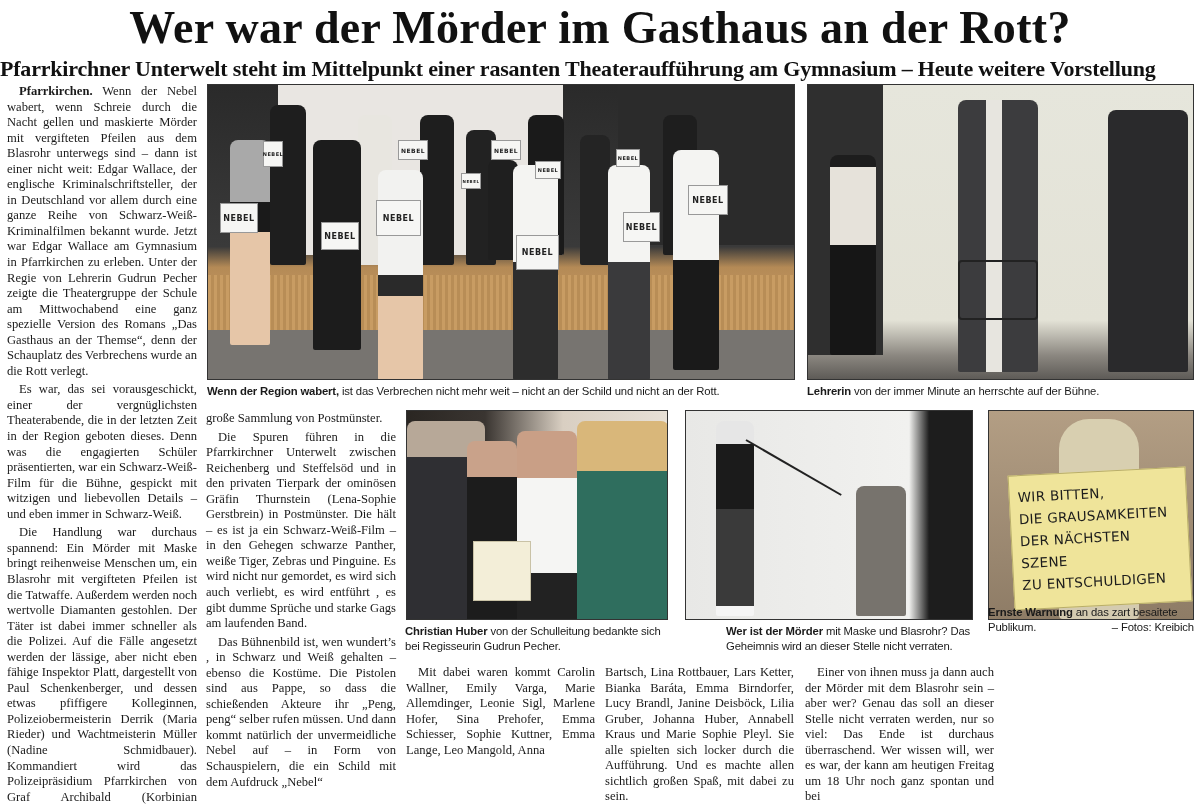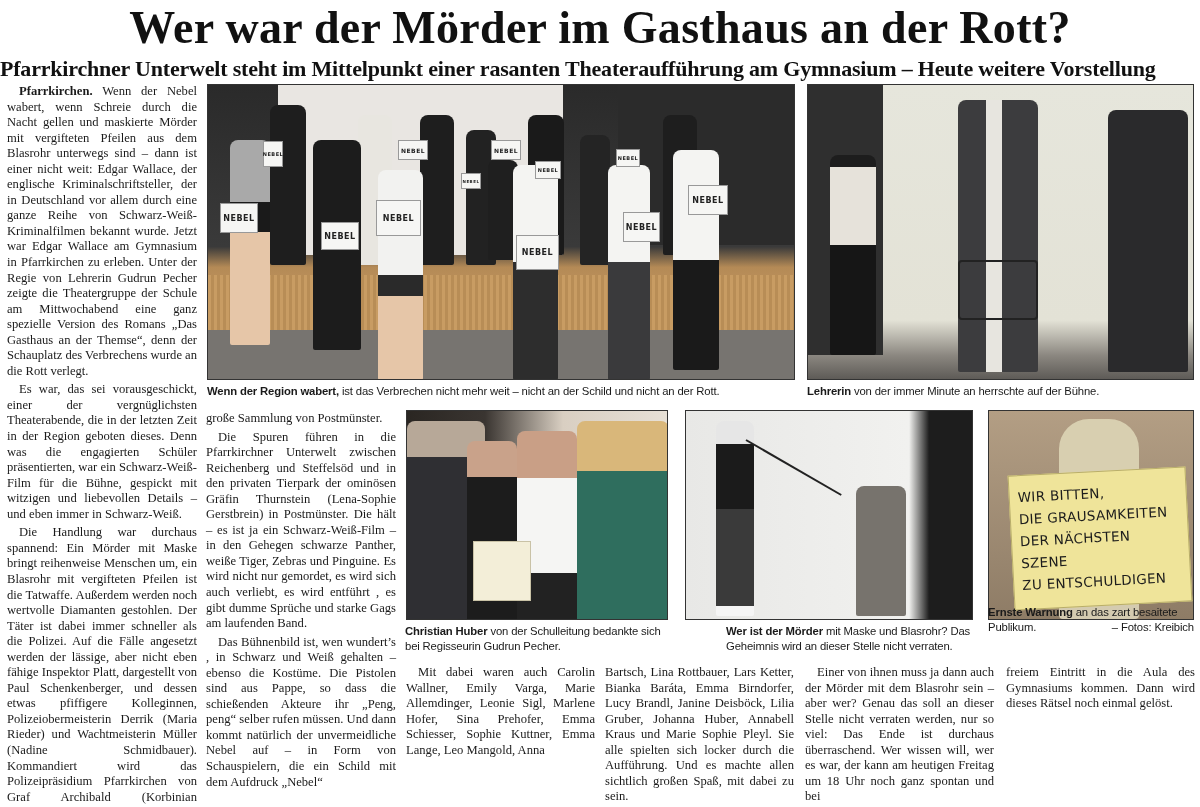--- a/index.html
+++ b/index.html
@@ -168,23 +168,22 @@
     <div>DER NÄCHSTEN SZENE</div>
     <div>ZU ENTSCHULDIGEN</div>
   </div>
 </div>
 <div class="caption" style="left:988px; top:605px; width:206px;">
   <b>Ernste Warnung</b><span> an das zart besaitete Publikum.</span>
   <span class="credit">– Fotos: Kreibich</span>
 </div>
 
 <div class="col" style="left:406px; top:665px; width:189px;">
-  <p>Mit dabei waren auch Carolin Wallner, Emily Varga, Marie Allemdinger, Leonie Sigl, Marlene Hofer, Sina Prehofer, Emma Schiesser, Sophie Kuttner, Emma Lange, Leo Mangold, Anna</p>
+  <p>Mit dabei waren kommt Carolin Wallner, Emily Varga, Marie Allemdinger, Leonie Sigl, Marlene Hofer, Sina Prehofer, Emma Schiesser, Sophie Kuttner, Emma Lange, Leo Mangold, Anna</p>
 </div>
 <div class="col" style="left:605px; top:665px; width:189px;">
   <p style="text-indent:0;">Bartsch, Lina Rottbauer, Lars Ketter, Bianka Baráta, Emma Birndorfer, Lucy Brandl, Janine Deisböck, Lilia Gruber, Johanna Huber, Annabell Kraus und Marie Sophie Pleyl. Sie alle spielten sich locker durch die Aufführung. Und es machte allen sichtlich großen Spaß, mit dabei zu sein.</p>
 </div>
 <div class="col" style="left:805px; top:665px; width:189px;">
   <p>Einer von ihnen muss ja dann auch der Mörder mit dem Blasrohr sein – aber wer? Genau das soll an dieser Stelle nicht verraten werden, nur so viel: Das Ende ist durchaus überraschend. Wer wissen will, wer es war, der kann am heutigen Freitag um 18 Uhr noch ganz spontan und bei</p>
 </div>
 <div class="col" style="left:1006px; top:665px; width:189px;">
-  <p style="text-indent:0;">freiem Eintritt in die Aula des Gymnasiums kommen. Dann wird dieses Rätsel noch einmal gelöst.</p>
 </div>
 
 </body></html>

